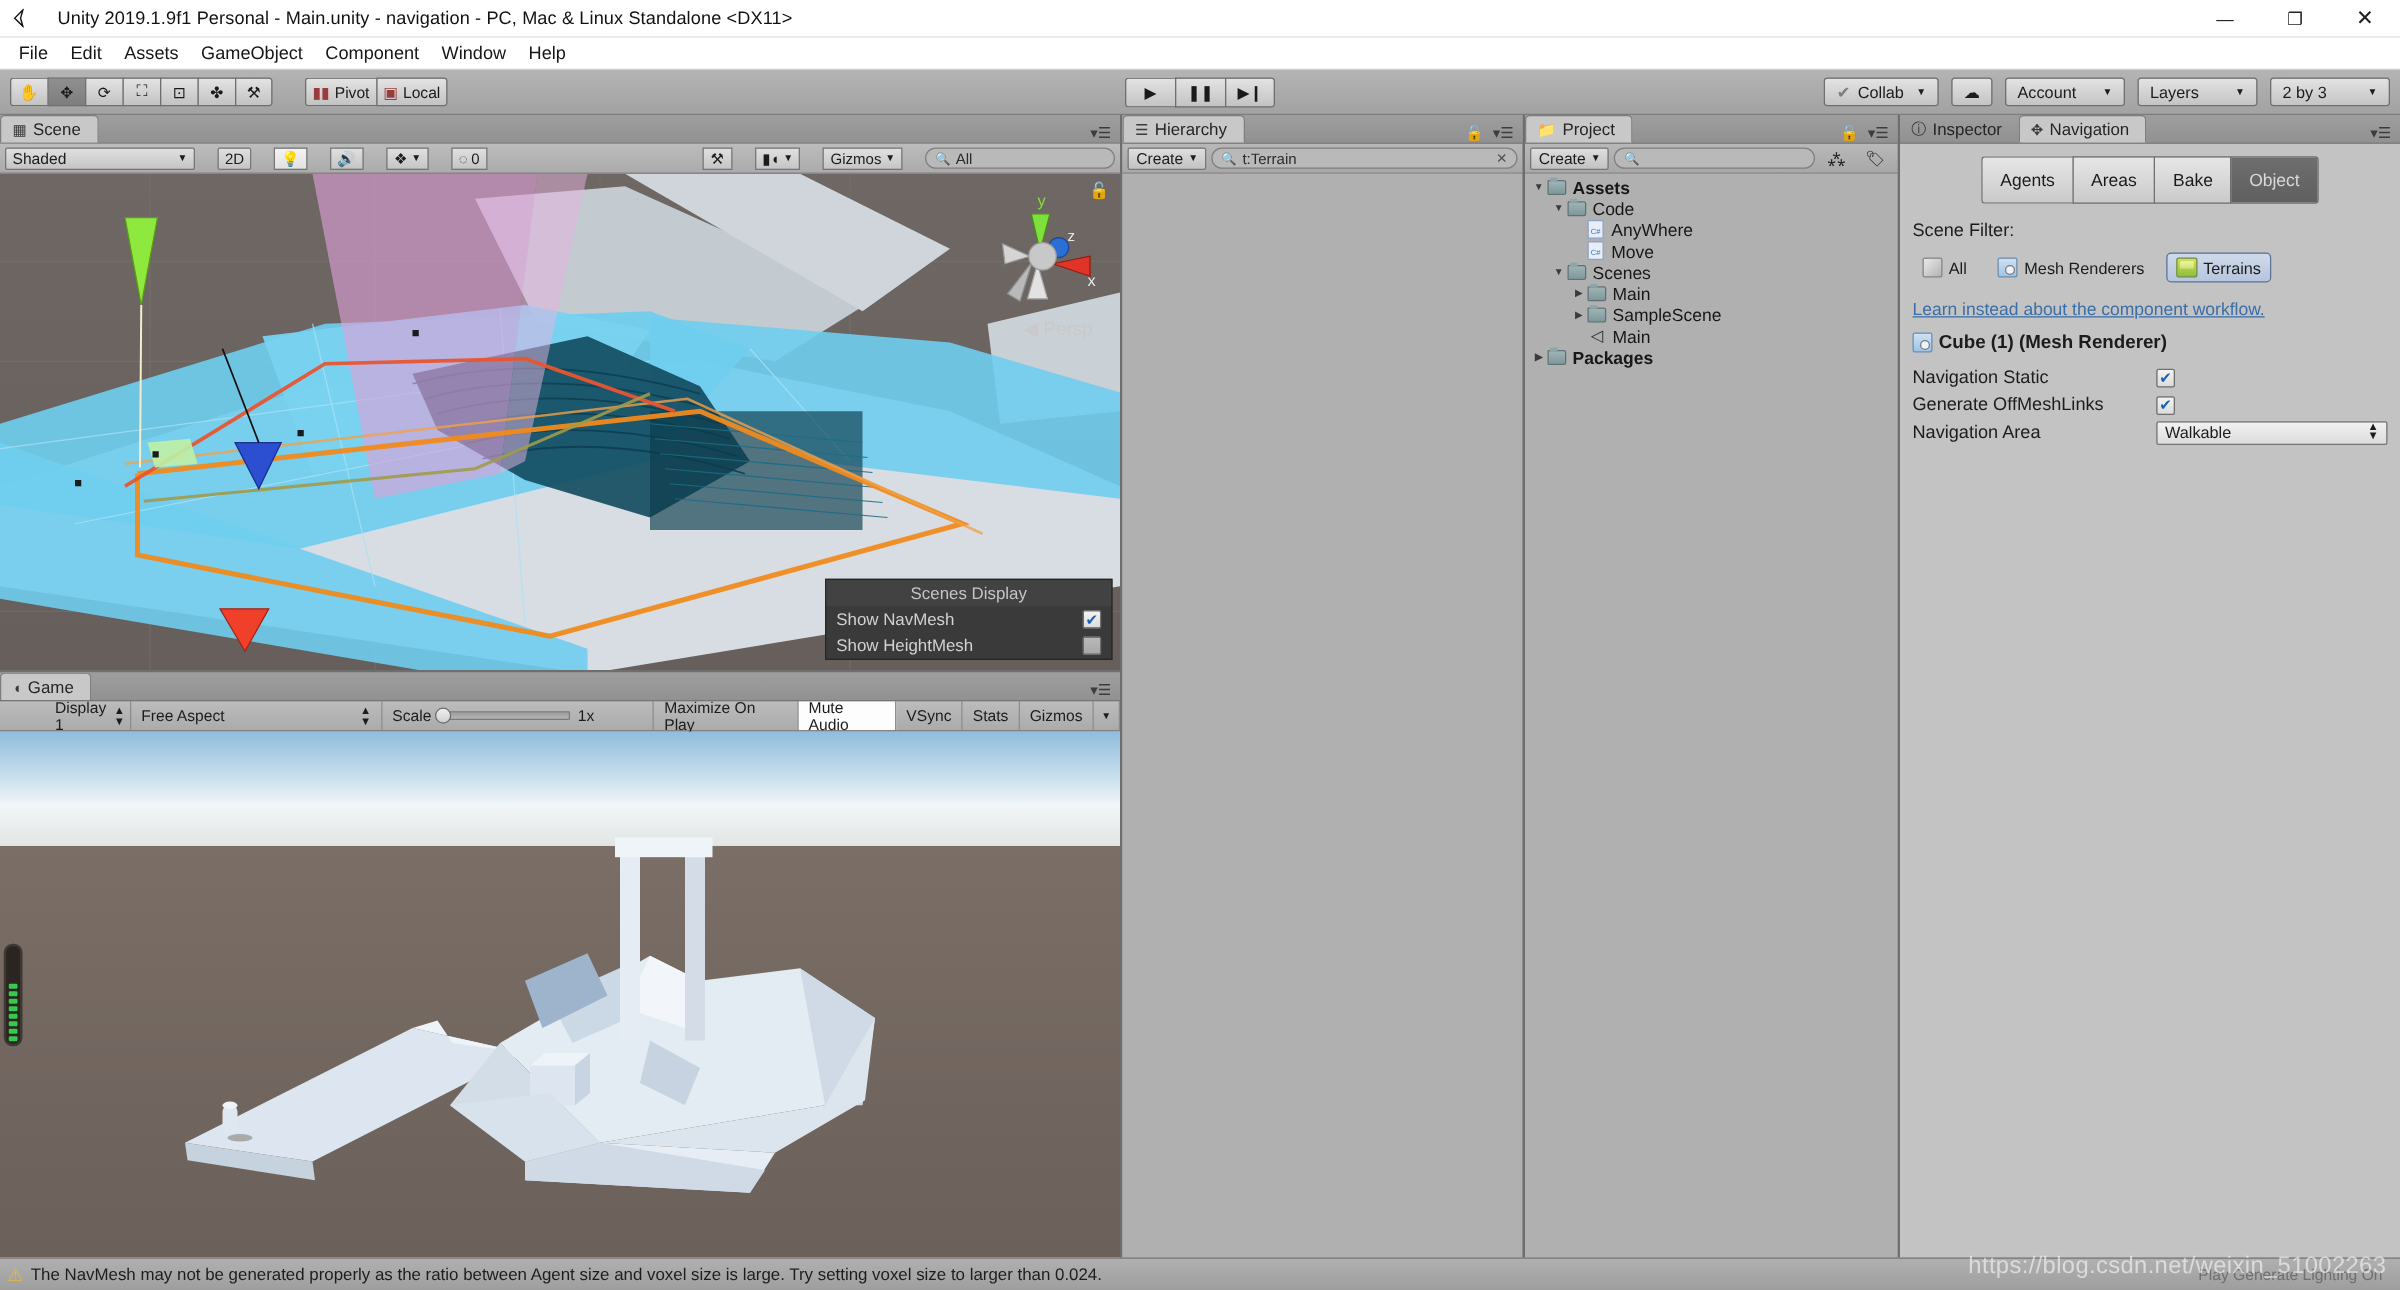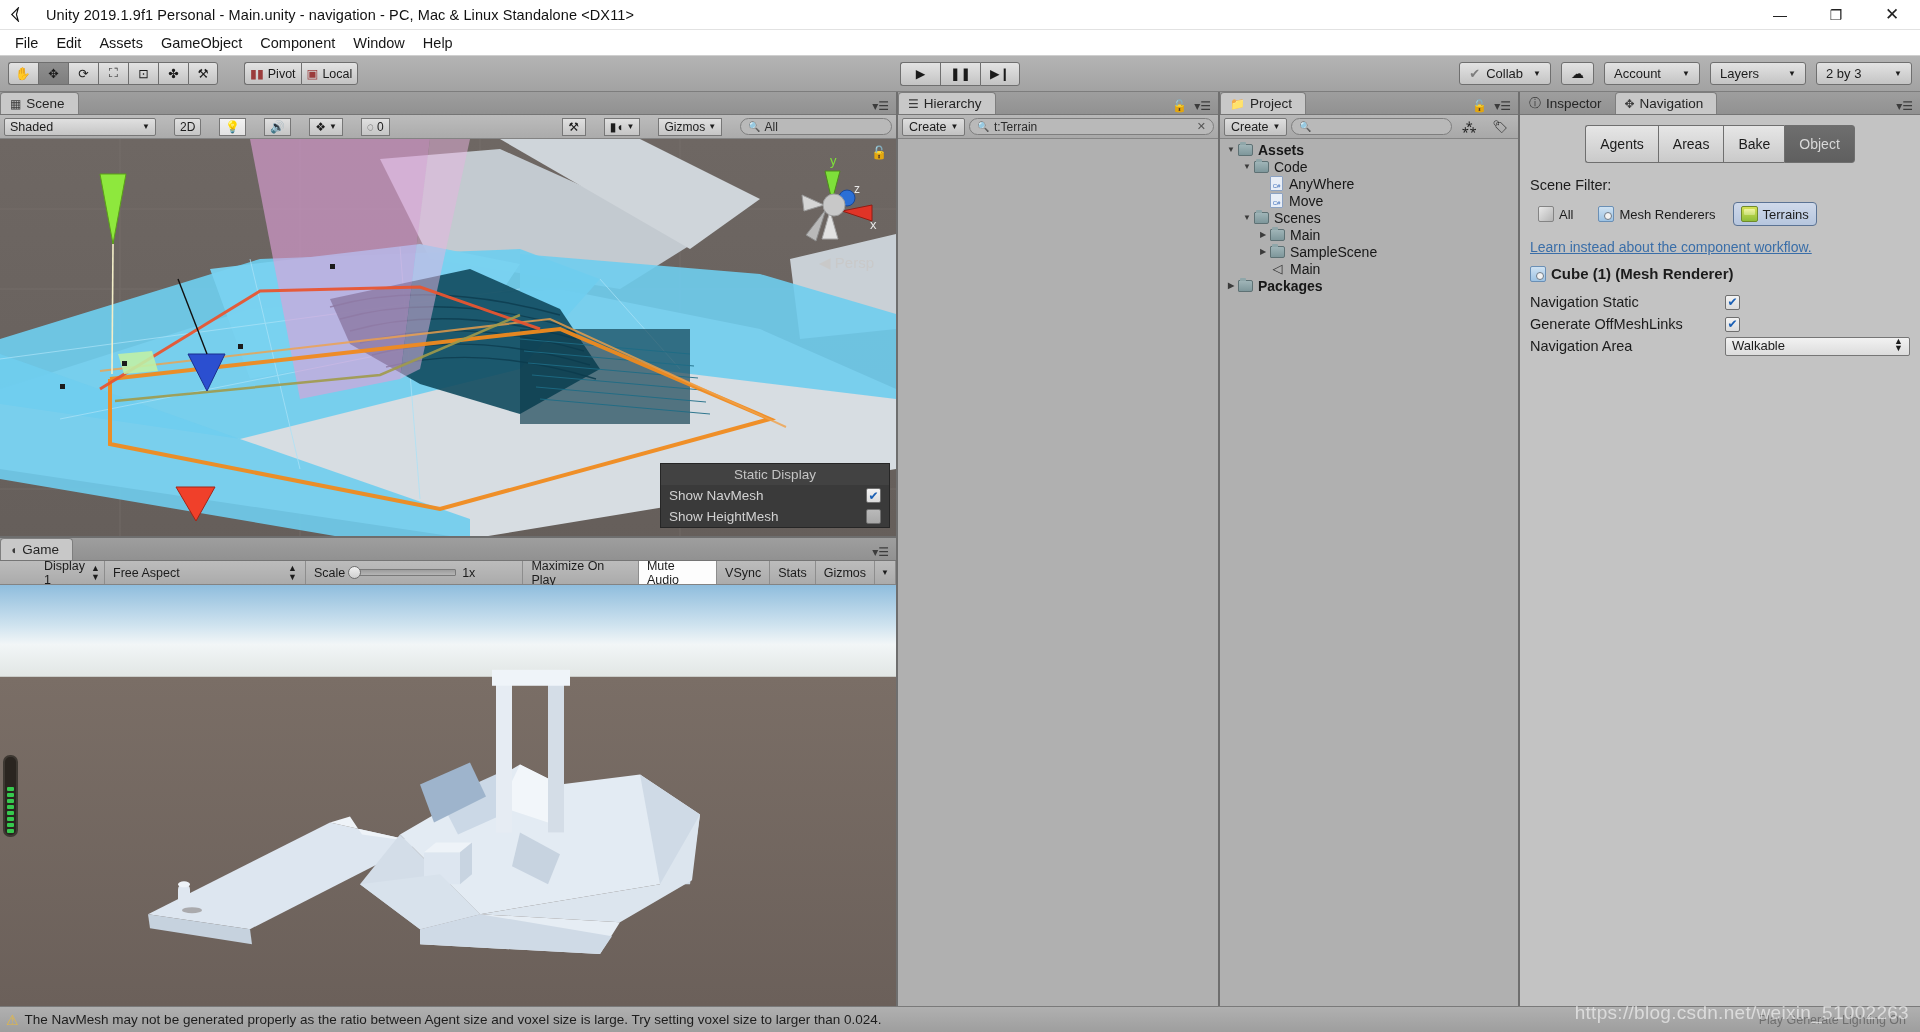--- a/index.html
+++ b/index.html
@@ -442,21 +442,21 @@
             <polygon points="14,82 34,56 24,88" fill="#b9b9b9" stroke="#8c8c8c" stroke-width="1"></polygon>
             <polygon points="38,58 46,86 30,86" fill="#e2e2e2" stroke="#a5a5a5" stroke-width="1"></polygon>
             <circle cx="42" cy="52" r="11" fill="#c8c8c8" stroke="#9d9d9d" stroke-width="1"></circle>
           </svg>
           <div class="persp-lbl">
             <span>◀</span>
             <span>Persp</span>
           </div>
 
           <div class="nav-overlay">
-            <div class="nv-title">Static Display</div>
+            <div class="nv-title">Scenes Display</div>
             <div class="nv-row">
               <span>Show NavMesh</span>
               <span class="cbx">✔</span>
             </div>
             <div class="nv-row">
               <span>Show HeightMesh</span>
               <span class="cbx off">✔</span>
             </div>
           </div>
         </div>

